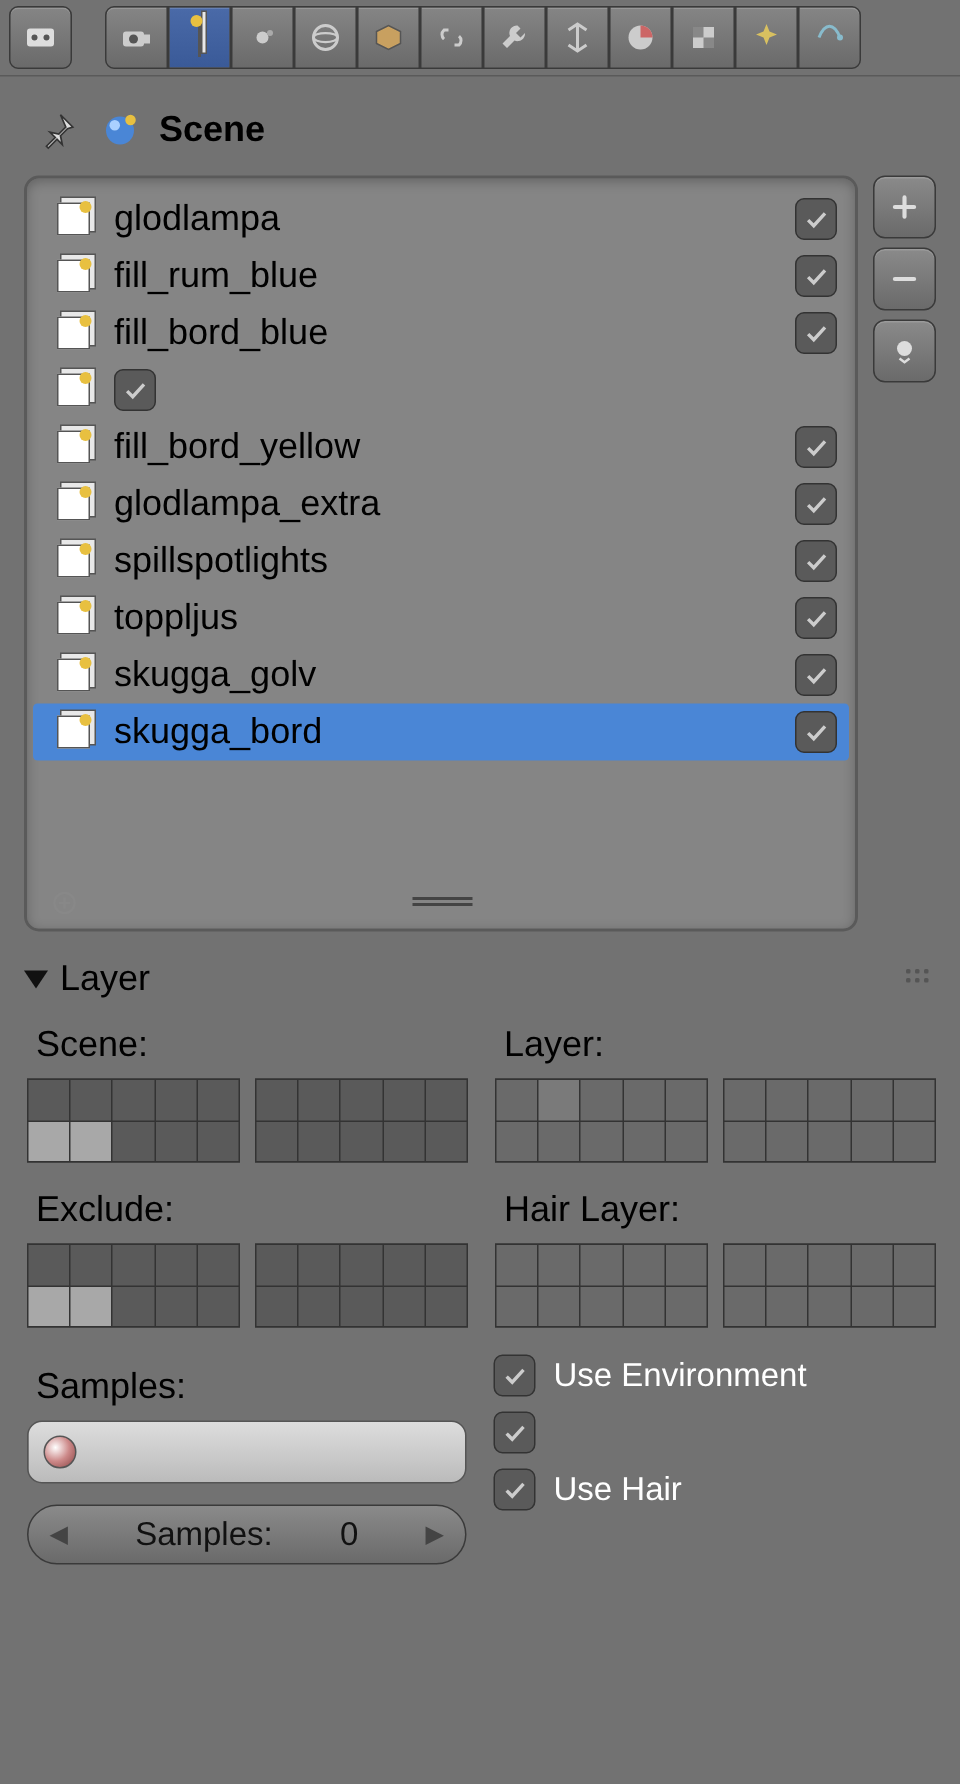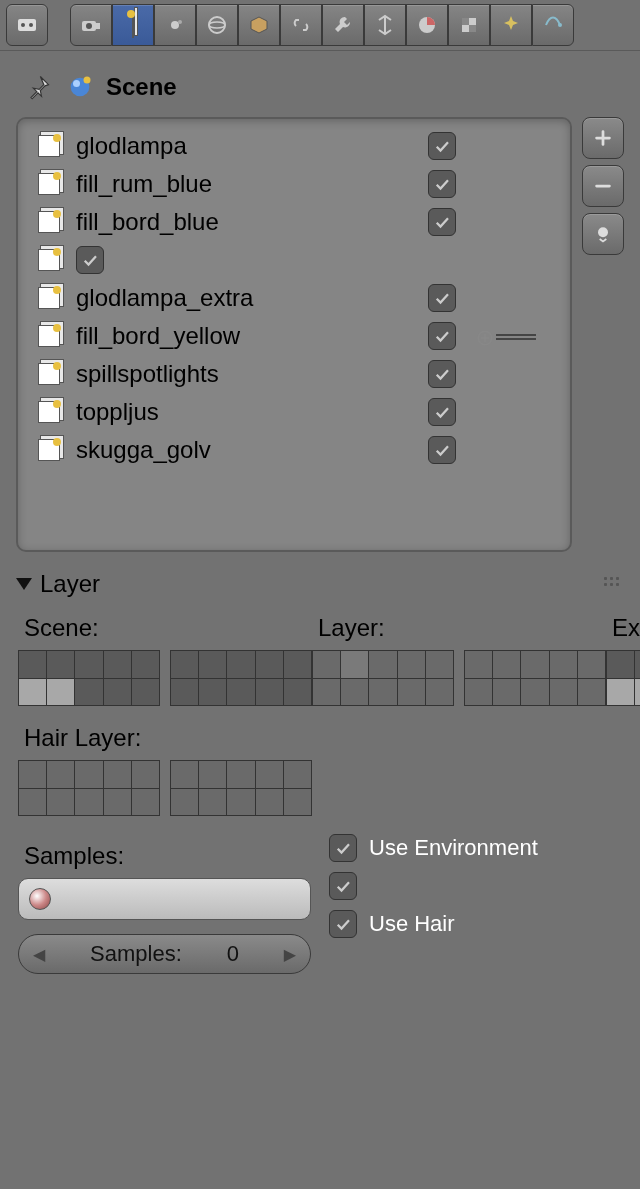--- a/index.html
+++ b/index.html
@@ -21,22 +21,22 @@
   .tb-btn svg, .tb-btn span { color: #ddd; }
   
   .header-row { display: flex; align-items: center; gap: 10px; padding: 20px 22px 14px 22px; font-weight: bold; }
   .pin, .blue-sphere { width: 32px; height: 32px; display: flex; align-items: center; justify-content: center; }
   .header-label { font-size: 24px; }
 
   
   .list-wrap { display: flex; gap: 10px; padding: 0 16px; }
   .list-box {
     flex: 1; background: #858585; border: 2px solid #5a5a5a; border-radius: 10px;
-    box-shadow: inset 0 2px 8px rgba(0,0,0,0.25); padding: 8px 4px 8px 4px; height: 435px;
-    display: flex; flex-direction: row; position: relative;
+    box-shadow: inset 0 2px 8px rgba(0,0,0,0.25); padding: 8px 4px 8px 4px; height: 504px;
+    display: flex; flex-direction: column; position: relative;
   }
   .list-scroll { flex: 1; overflow: hidden; }
   .list-item {
     display: flex; align-items: center; gap: 12px; padding: 5px 8px 5px 12px;
     cursor: default;
   }
   .list-item.selected { background: #4a86d6; border-radius: 3px; }
   .list-item-icon {
     width: 30px; height: 28px; display: flex; align-items: center; justify-content: center;
     position: relative;
@@ -71,21 +71,21 @@
   
   .section-head { display:flex; align-items:center; justify-content: space-between; padding: 18px 16px 8px 16px; }
   .section-head .t { display:flex; align-items:center; gap:8px; font-size: 24px; }
   .triangle { width:0; height:0; border-left:8px solid transparent; border-right:8px solid transparent; border-top:12px solid #111; }
   .grip-dots { width: 20px; height: 14px; display:grid; grid-template-columns: repeat(3,3px); grid-template-rows:repeat(2,3px); gap:3px; }
   .grip-dots div { background:#555; border-radius:1px; }
 
   
   .layer-section { padding: 0 18px 18px 18px; }
   .subhead { font-size: 24px; margin: 8px 0 8px 6px; }
-  .two-col { display:grid; grid-template-columns: 1fr 1fr 1fr; gap: 10px 0; }
+  .two-col { display:grid; grid-template-columns: 1fr 1fr; gap: 10px 18px; }
   .grid-pair { display:flex; gap:10px; }
   .layer-grid {
     display:grid; grid-template-columns: repeat(5,1fr); grid-template-rows: repeat(2,1fr);
     width: 142px; height: 56px; border: 1px solid #333; background: #333;
     gap: 1px;
   }
   .layer-grid .cell { background: #6a6a6a; }
   .layer-grid.dark .cell { background: #5a5a5a; }
   .layer-grid .cell.on { background: #a8a8a8; }
   .layer-grid .cell.sel { background: #7a7a7a; }
@@ -252,42 +252,42 @@
     <div class="chk">
       <svg viewBox="0 0 24 24">
               <path d="M5 13l5 5L20 7"></path>
             </svg>
     </div>
         </div>
         <div class="list-item">
     <div class="list-item-icon">
       <div class="render-layer-icon"></div>
     </div>
+    <div class="list-item-label">fill_bord_yellow</div>
+    <div class="chk">
+      <svg viewBox="0 0 24 24">
+              <path d="M5 13l5 5L20 7"></path>
+            </svg>
+    </div>
+        </div>
+        <div class="list-item">
+    <div class="list-item-icon">
+      <div class="render-layer-icon"></div>
+    </div>
     <div class="list-item-label">glodlampa_extra</div>
     <div class="chk">
       <svg viewBox="0 0 24 24">
               <path d="M5 13l5 5L20 7"></path>
             </svg>
     </div>
         </div>
         <div class="list-item">
     <div class="list-item-icon">
       <div class="render-layer-icon"></div>
     </div>
-    <div class="list-item-label">fill_bord_yellow</div>
-    <div class="chk">
-      <svg viewBox="0 0 24 24">
-              <path d="M5 13l5 5L20 7"></path>
-            </svg>
-    </div>
-        </div>
-        <div class="list-item">
-    <div class="list-item-icon">
-      <div class="render-layer-icon"></div>
-    </div>
     <div class="list-item-label">spillspotlights</div>
     <div class="chk">
       <svg viewBox="0 0 24 24">
               <path d="M5 13l5 5L20 7"></path>
             </svg>
     </div>
         </div>
         <div class="list-item">
     <div class="list-item-icon">
       <div class="render-layer-icon"></div>
@@ -297,20 +297,31 @@
       <svg viewBox="0 0 24 24">
               <path d="M5 13l5 5L20 7"></path>
             </svg>
     </div>
         </div>
         <div class="list-item">
     <div class="list-item-icon">
       <div class="render-layer-icon"></div>
     </div>
     <div class="list-item-label">skugga_golv</div>
+    <div class="chk">
+      <svg viewBox="0 0 24 24">
+              <path d="M5 13l5 5L20 7"></path>
+            </svg>
+    </div>
+        </div>
+        <div class="list-item selected">
+    <div class="list-item-icon">
+      <div class="render-layer-icon"></div>
+    </div>
+    <div class="list-item-label">skugga_bord</div>
     <div class="chk">
       <svg viewBox="0 0 24 24">
               <path d="M5 13l5 5L20 7"></path>
             </svg>
     </div>
         </div>
       </div>
     <div class="list-footer">
       <div class="plus-small">
         <svg viewBox="0 0 24 24" width="18" height="18">

